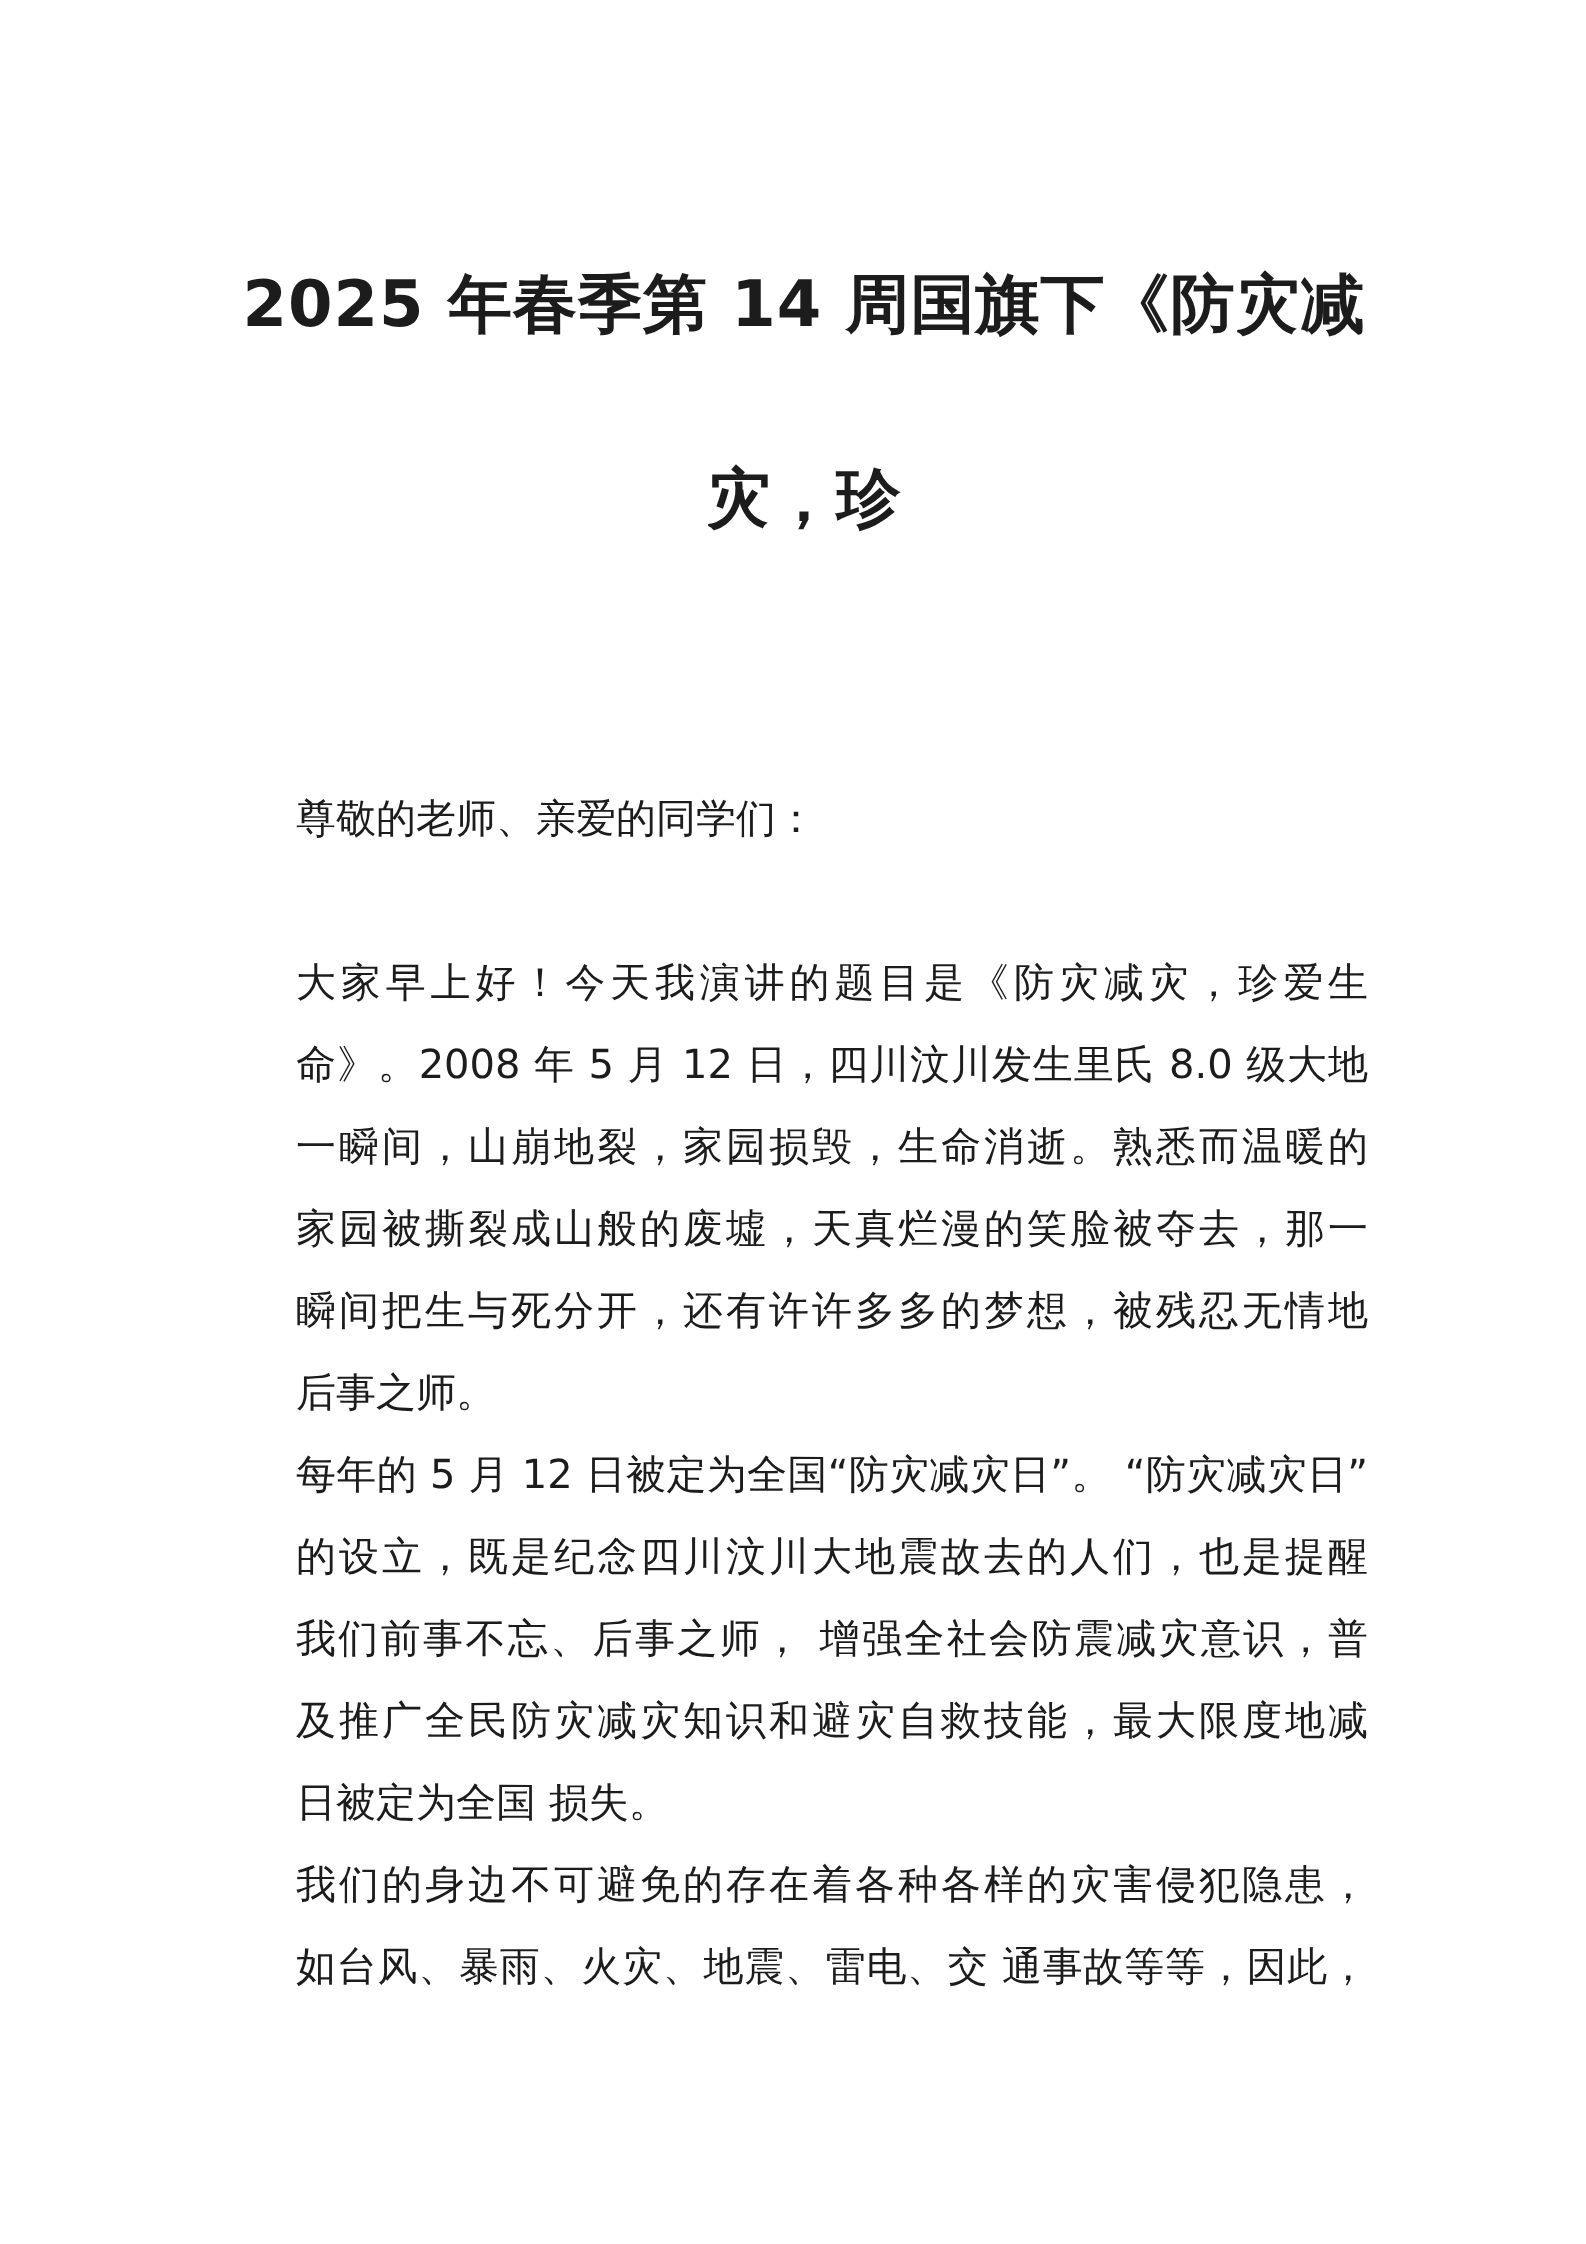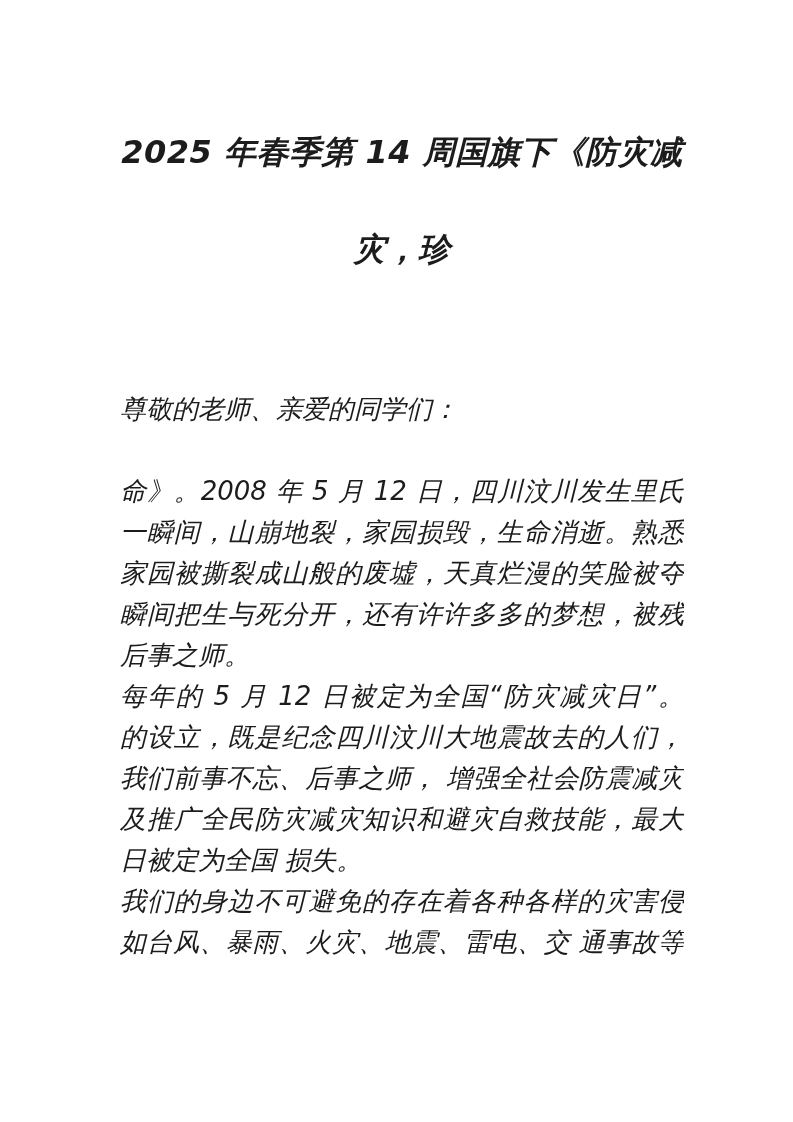--- a/index.html
+++ b/index.html
@@ -16,37 +16,37 @@
     height: 1122px;
     margin: 0 auto;
     background: var(--bg);
     color: var(--ink);
     overflow: hidden;
   }
 
   .content {
     padding-left: 120px;
     padding-right: 109px; 
-    font-style: italic;
   }
 
   .doc-title {
     margin-top: 104px;
     font-size: 32px;
     font-weight: 700;
     line-height: 97px;
     text-align: center;
     letter-spacing: 0.5px;
   }
   .doc-title .title-line { display: block; }
 
   .doc-body {
     margin-top: 91px;
-    font-size: 26px;
+    font-size: 20px;
     font-weight: 400;
+    margin-left: 28px;
   }
   .line {
     display: block;
     height: 41px;
     line-height: 41px;
     text-align: left;
     white-space: pre-wrap;
     overflow: hidden;
   }
   
@@ -62,20 +62,21 @@
 <div class="page">
   <div class="content">
 
     <h1 class="doc-title">
       <span class="title-line">2025 年春季第 14 周国旗下《防灾减灾，珍</span>
     </h1>
 
     <div class="doc-body">
       <div class="line">尊敬的老师、亲爱的同学们：</div>
       <div class="line blank"></div>
+      <div class="line jl">大家早上好！今天我演讲的题目是《防灾减灾，珍爱生</div>
       <div class="line jl">命》。2008 年 5 月 12 日，四川汶川发生里氏 8.0 级大地震，</div>
       <div class="line jl">一瞬间，山崩地裂，家园损毁，生命消逝。熟悉而温暖的</div>
       <div class="line jl">家园被撕裂成山般的废墟，天真烂漫的笑脸被夺去，那一</div>
       <div class="line jl">瞬间把生与死分开，还有许许多多的梦想，被残忍无情地</div>
       <div class="line">后事之师。</div>
       <div class="line jl">每年的 5 月 12 日被定为全国“防灾减灾日”。 “防灾减灾日”</div>
       <div class="line jl">的设立，既是纪念四川汶川大地震故去的人们，也是提醒</div>
       <div class="line jl">我们前事不忘、后事之师， 增强全社会防震减灾意识，普</div>
       <div class="line jl">及推广全民防灾减灾知识和避灾自救技能，最大限度地减</div>
       <div class="line">日被定为全国 损失。</div>

